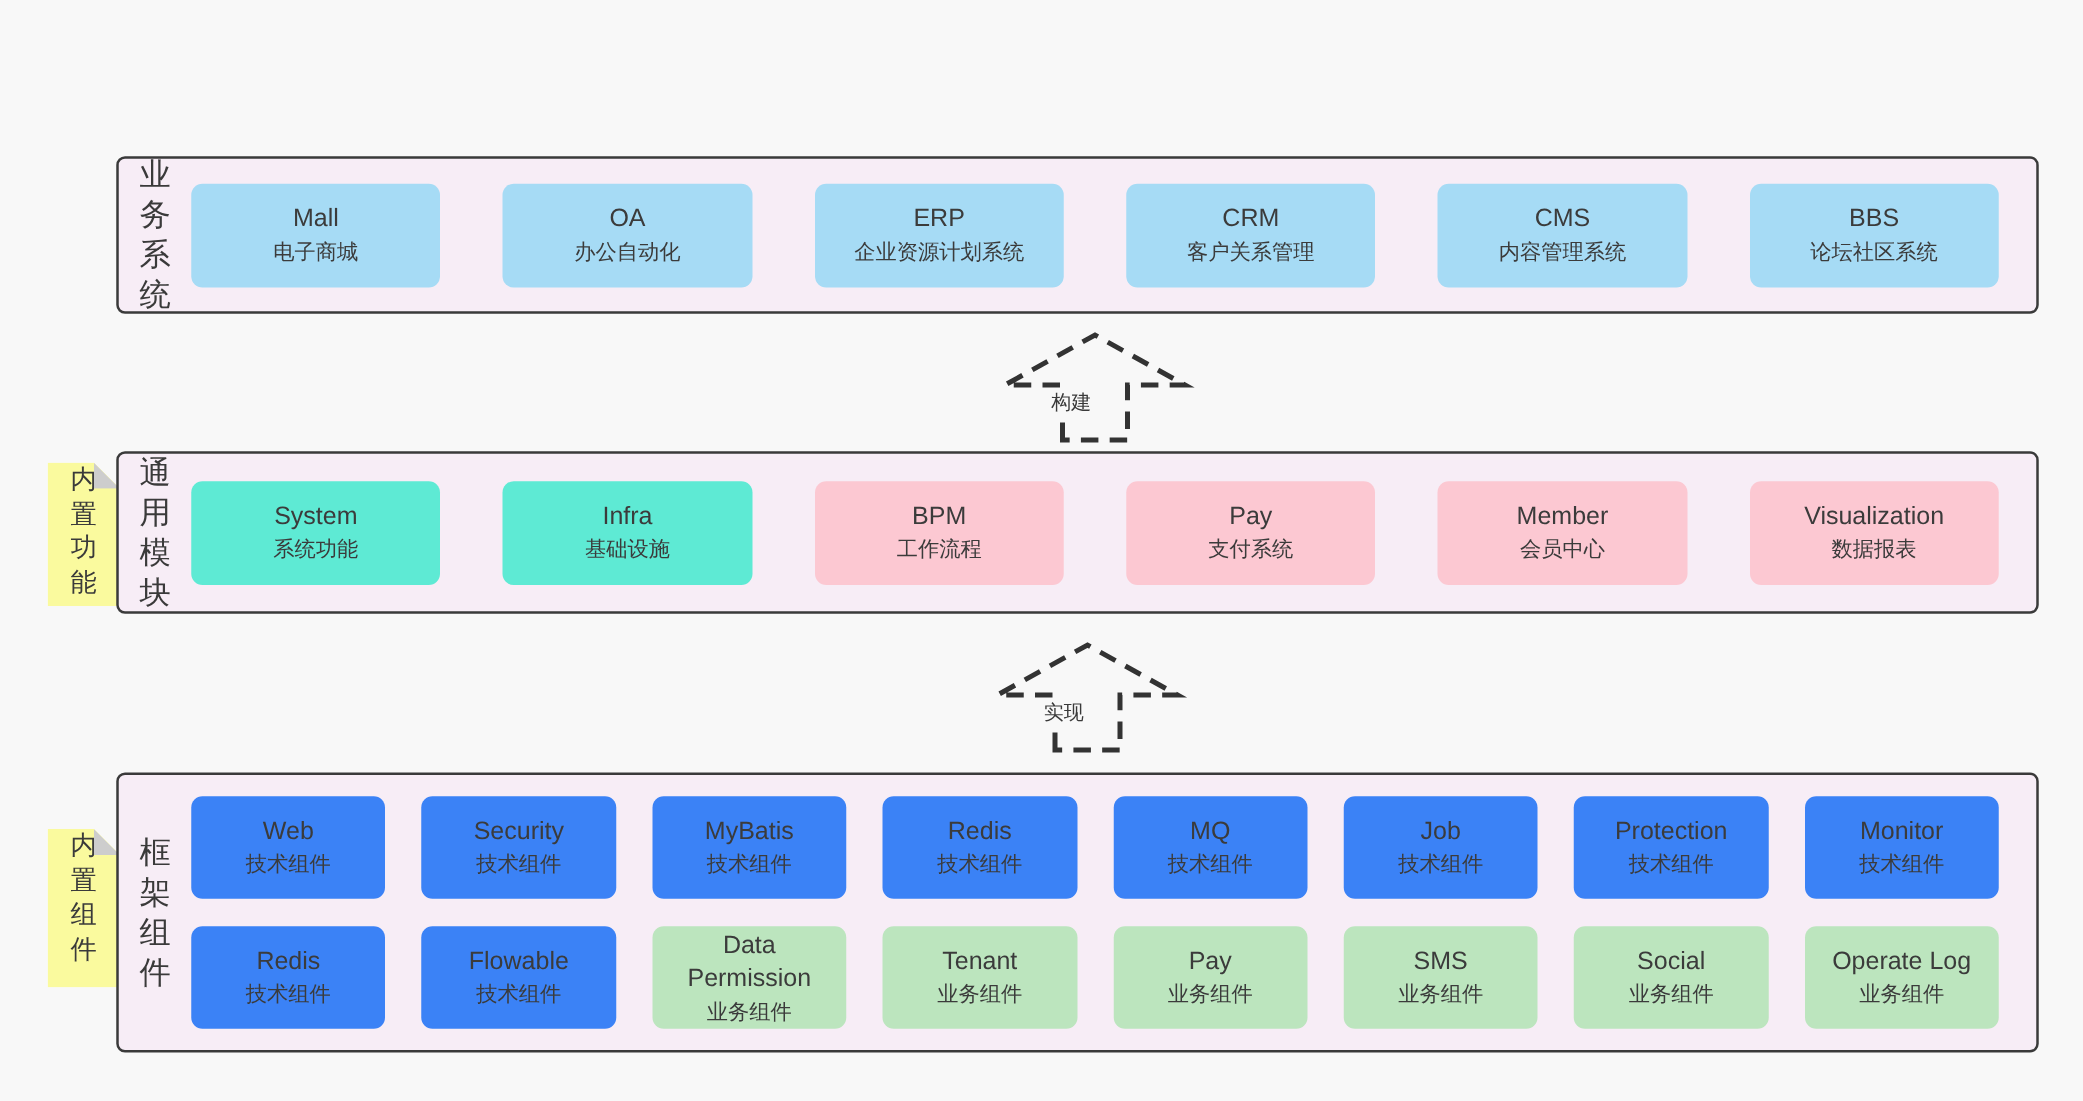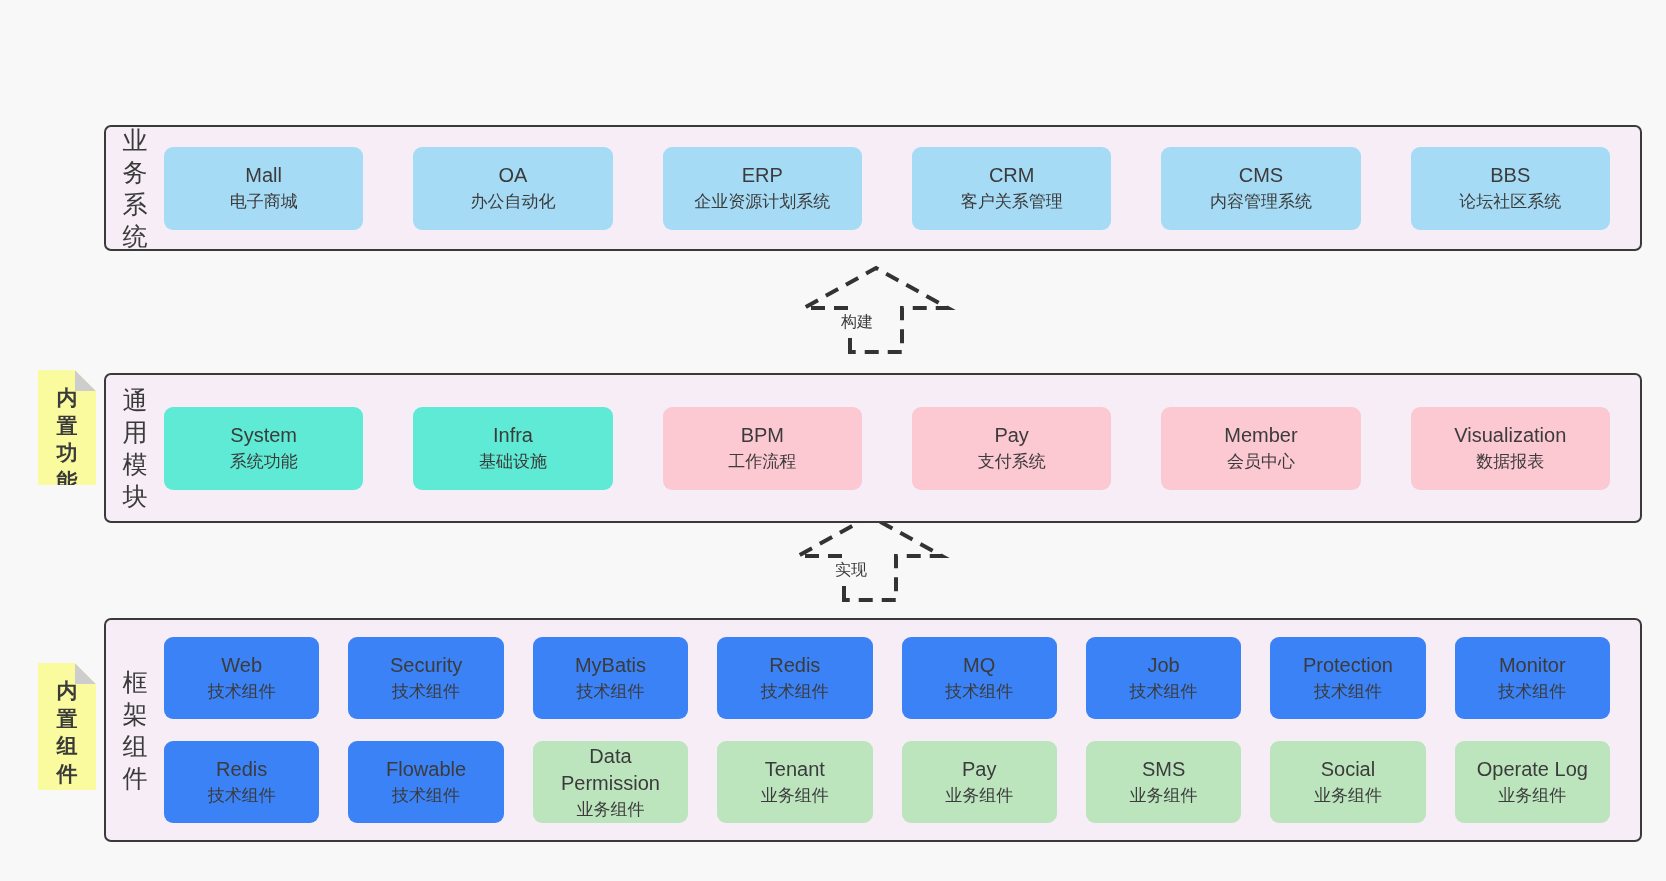--- a/index.html
+++ b/index.html
@@ -16,24 +16,23 @@
   .band {
     position:absolute;
     left:93px;
     width:1538px;
     background:#f7edf6;
     border:2px solid #3a3a3a;
     border-radius:7px;
     display:flex;
     align-items:stretch;
     z-index:2;
-    margin-left:11px;
   }
   .band-1 { top:125px; height:126px; }
-  .band-2 { top:373px; height:150px; }
+  .band-2 { top:361px; height:130px; }
   .band-3 { top:618px; height:224px; }
 
   .band-label {
     flex:0 0 58px;
     display:flex;
     align-items:center;
     justify-content:center;
   }
   .vtext {
     width:1.05em;
@@ -96,22 +95,21 @@
   .sticky .fold {
     position:absolute;
     top:0; right:0;
     width:21px; height:21px;
     background:#cdcdcd;
     clip-path:polygon(0 0, 100% 100%, 0 100%);
   }
   .sticky .vtext {
     font-size:21px;
     line-height:1.32;
-    margin-top:14px;
-    font-weight:bold;
+    margin-top:0;
   }
 
   
   .arrow {
     position:absolute;
     width:160px;
     height:96px;
     z-index:0;
   }
   .arrow-1 { left:796px; top:262px; }

